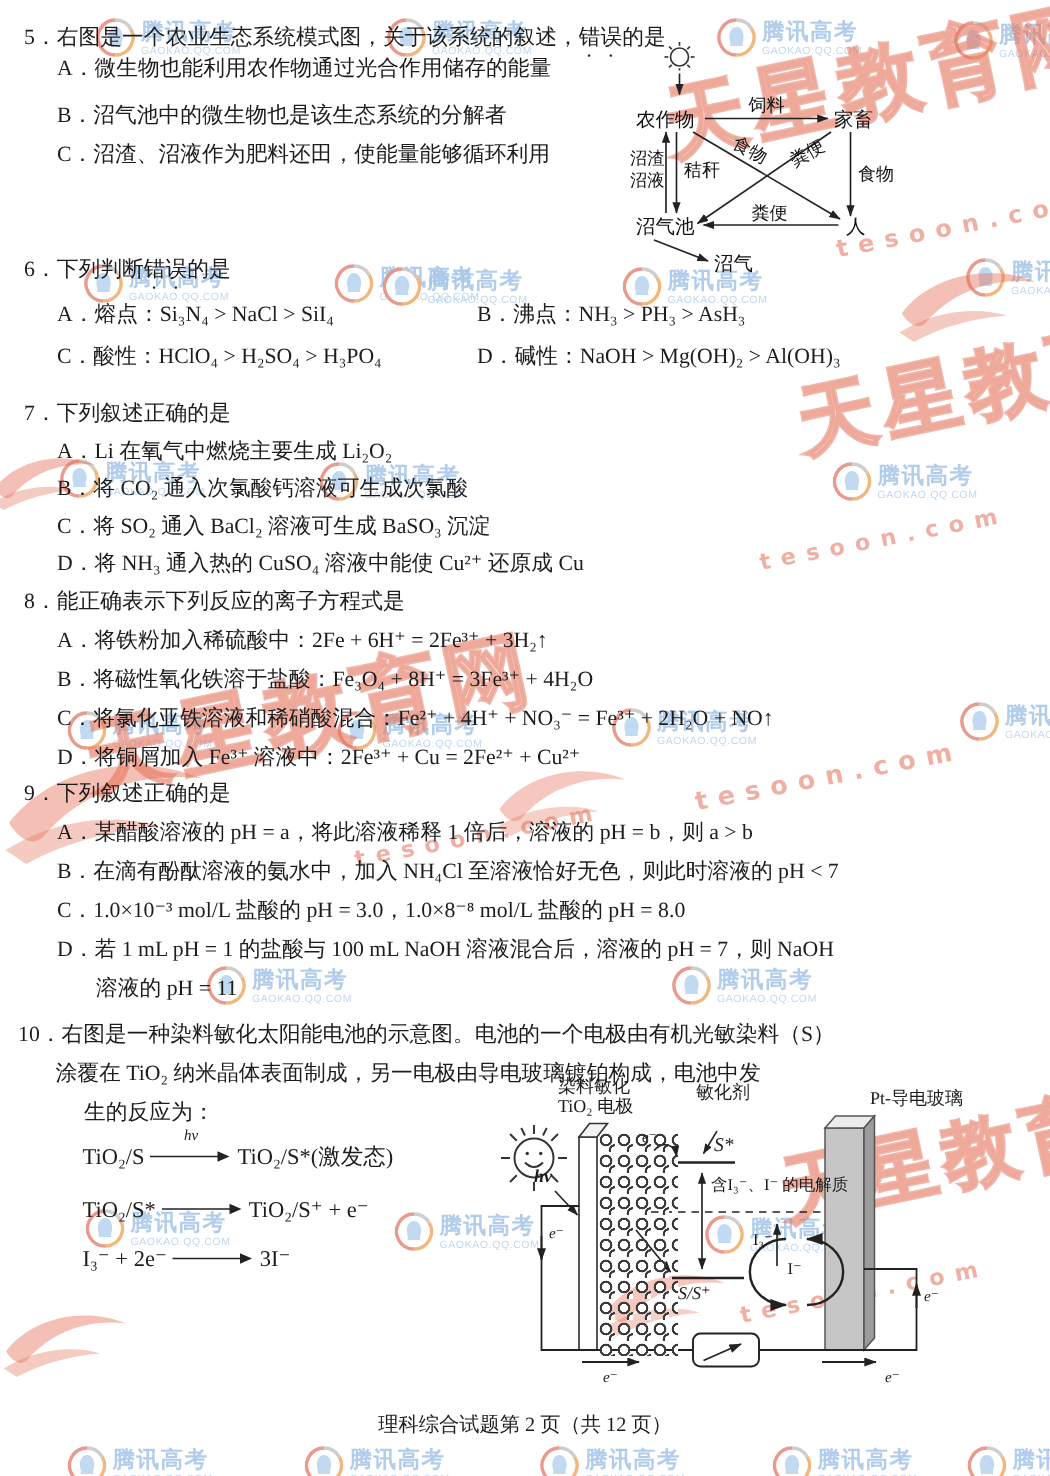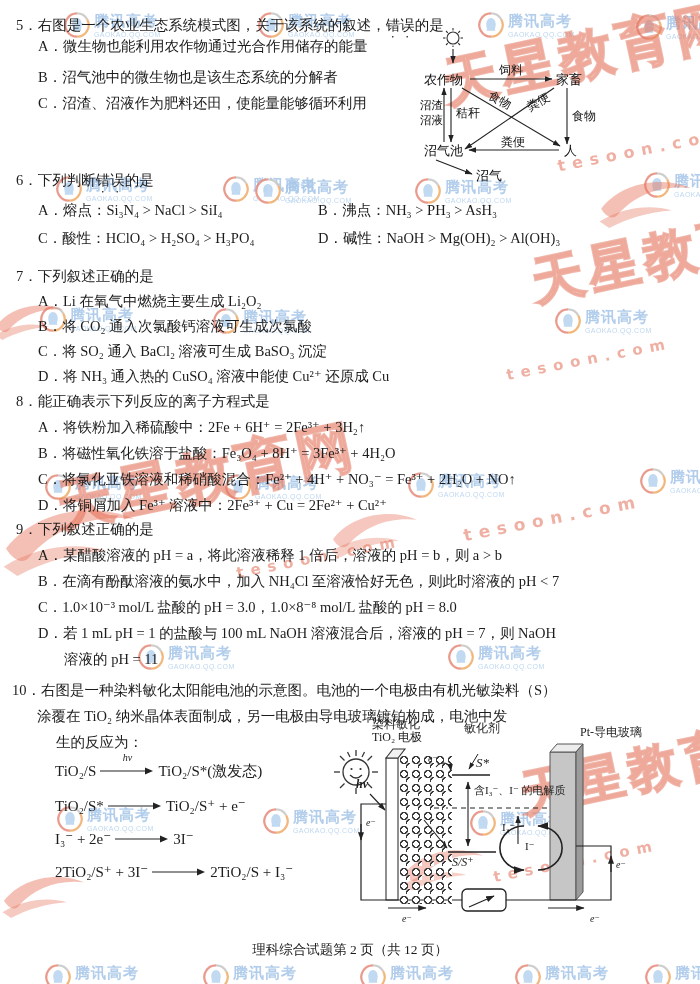--- a/index.html
+++ b/index.html
@@ -504,24 +504,20 @@
           <path d="M46,4.5 L54,8 L46,11.5 Z" fill="#222"></path>
         </svg></span><span>TiO₂/S*(激发态)</span></div>
   <div class="rxn" style="left:55px;top:797px;"><span>TiO₂/S*</span><span class="rxnarrow"><i class="lab"></i><svg width="56" height="14" viewBox="0 0 56 14">
           <line x1="1" y1="8" x2="47" y2="8" stroke="#222" stroke-width="1.1"></line>
           <path d="M46,4.5 L54,8 L46,11.5 Z" fill="#222"></path>
         </svg></span><span>TiO₂/S⁺ + e⁻</span></div>
   <div class="rxn" style="left:55px;top:830px;"><span>I₃⁻ + 2e⁻</span><span class="rxnarrow"><i class="lab"></i><svg width="56" height="14" viewBox="0 0 56 14">
           <line x1="1" y1="8" x2="47" y2="8" stroke="#222" stroke-width="1.1"></line>
           <path d="M46,4.5 L54,8 L46,11.5 Z" fill="#222"></path>
         </svg></span><span>3I⁻</span></div>
-  <div class="rxn" style="left:55px;top:863px;"><span>2TiO₂/S⁺ + 3I⁻</span><span class="rxnarrow"><i class="lab"></i><svg width="56" height="14" viewBox="0 0 56 14">
-          <line x1="1" y1="8" x2="47" y2="8" stroke="#222" stroke-width="1.1"></line>
-          <path d="M46,4.5 L54,8 L46,11.5 Z" fill="#222"></path>
-        </svg></span><span>2TiO₂/S + I₃⁻</span></div>
 
   <div class="diagram" style="left:328px;top:718px;width:372px;height:222px;">
     <svg width="372" height="222" viewBox="0 0 372 222" style="position:absolute;left:0;top:0;">
       <defs>
         <marker id="ah2" markerWidth="8" markerHeight="6" refX="6.5" refY="2.5" orient="auto">
           <path d="M0,0 L7,2.5 L0,5 Z" fill="#222"></path>
         </marker>
       </defs>
 
       <g stroke="#333" stroke-width="1.3" fill="none" transform="translate(28,54)">

